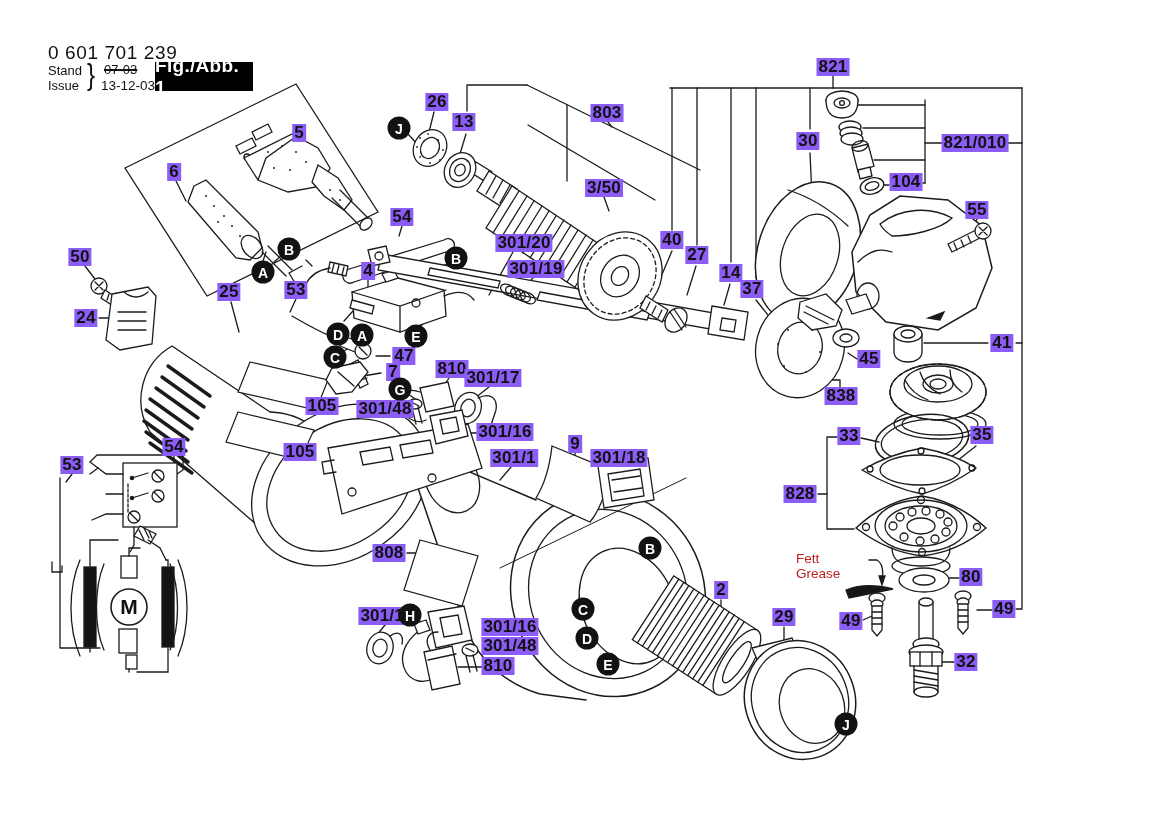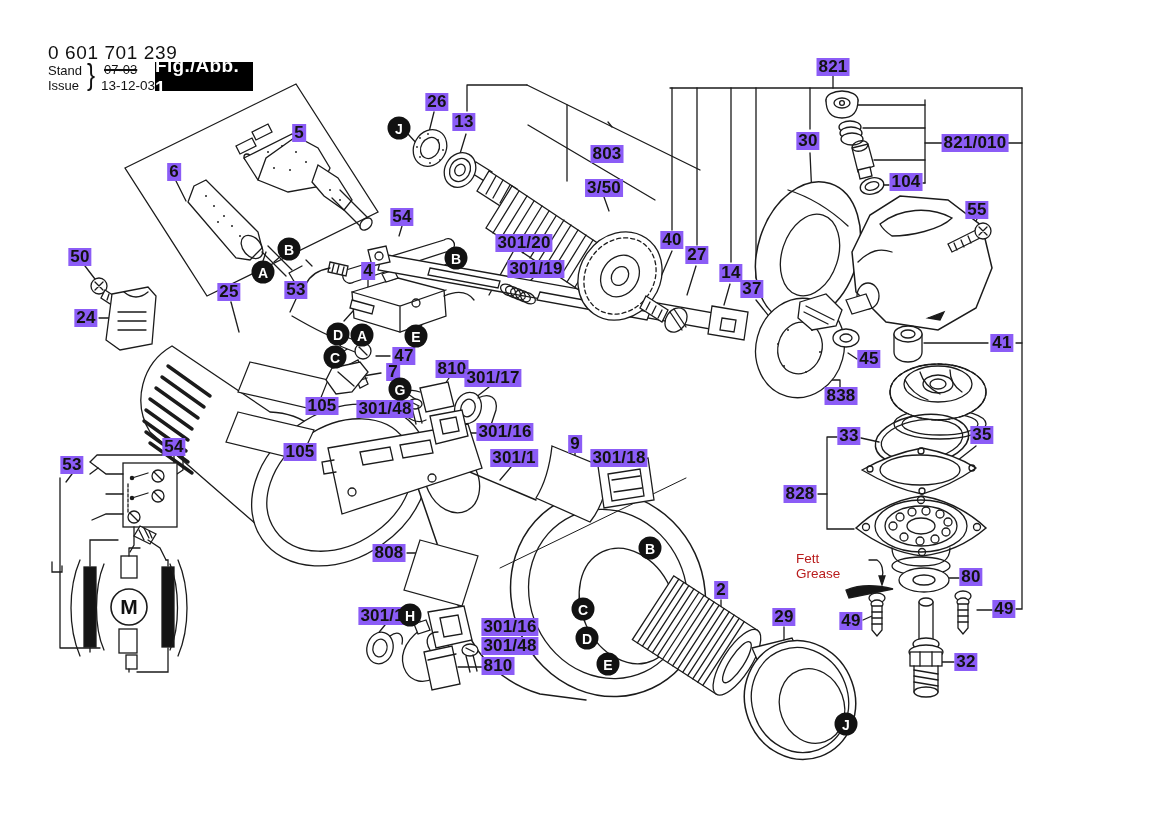--- a/index.html
+++ b/index.html
@@ -527,21 +527,21 @@
   <div>Fett</div>
   <div>Grease</div>
 </div>
 
 <div class="motor-m">M</div>
 
 <div id="callout-layer">
       <div class="callout" style="left: 833px; top: 67px;">821</div>
       <div class="callout" style="left: 437px; top: 102px;">26</div>
       <div class="callout" style="left: 464px; top: 122px;">13</div>
-      <div class="callout" style="left: 607px; top: 113px; margin-top: 41px;">803</div>
+      <div class="callout" style="left: 607px; top: 113px;">803</div>
       <div class="callout" style="left: 604px; top: 188px;">3/50</div>
       <div class="callout" style="left: 808px; top: 141px;">30</div>
       <div class="callout" style="left: 975px; top: 143px;">821/010</div>
       <div class="callout" style="left: 906px; top: 182px;">104</div>
       <div class="callout" style="left: 977px; top: 210px;">55</div>
       <div class="callout" style="left: 299px; top: 133px;">5</div>
       <div class="callout" style="left: 174px; top: 172px;">6</div>
       <div class="callout" style="left: 402px; top: 217px;">54</div>
       <div class="callout" style="left: 80px; top: 257px;">50</div>
       <div class="callout" style="left: 229px; top: 292px;">25</div>

